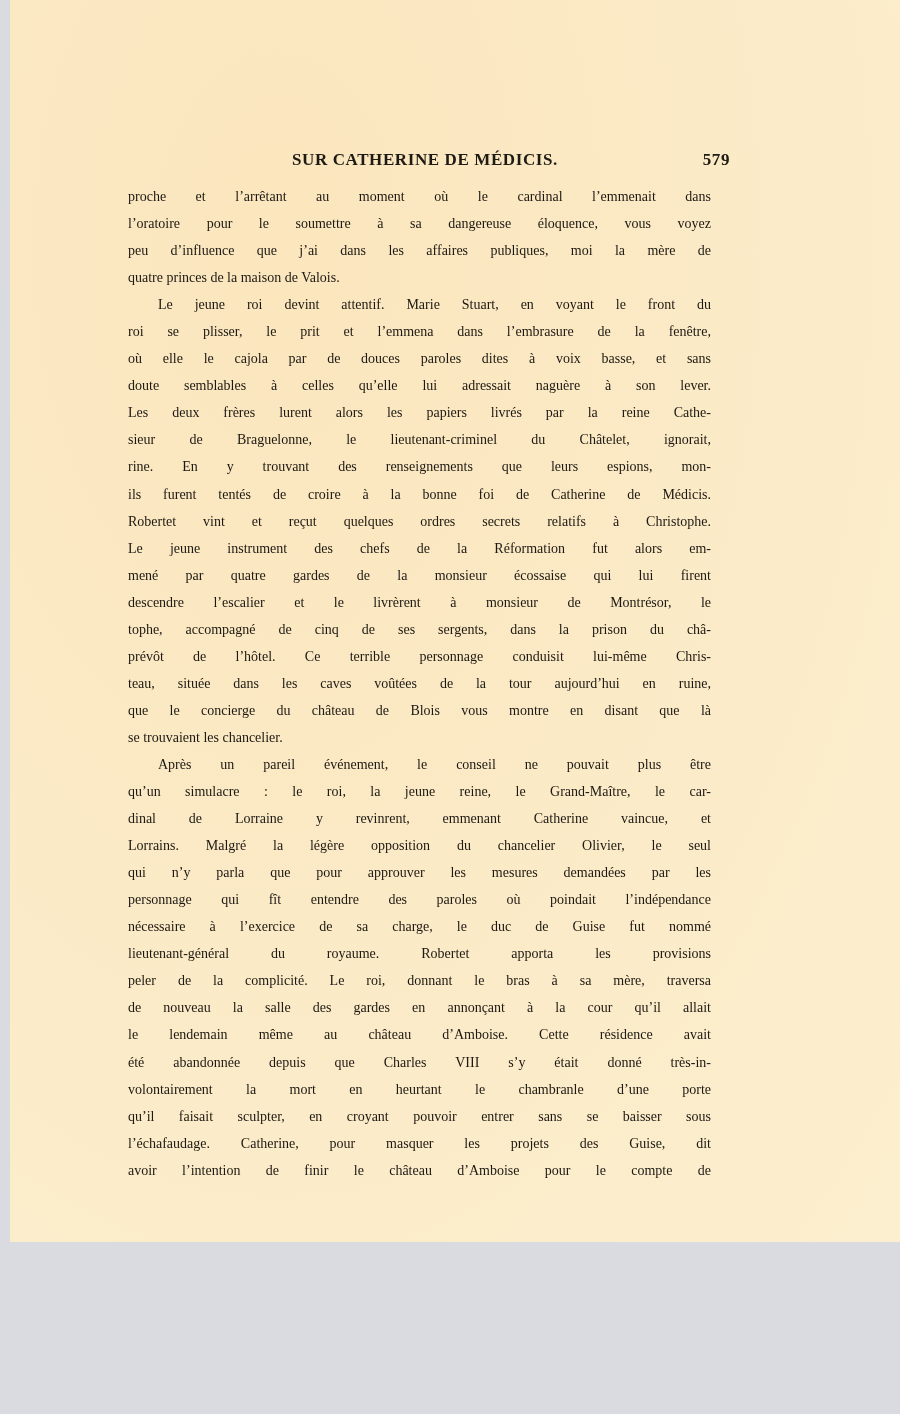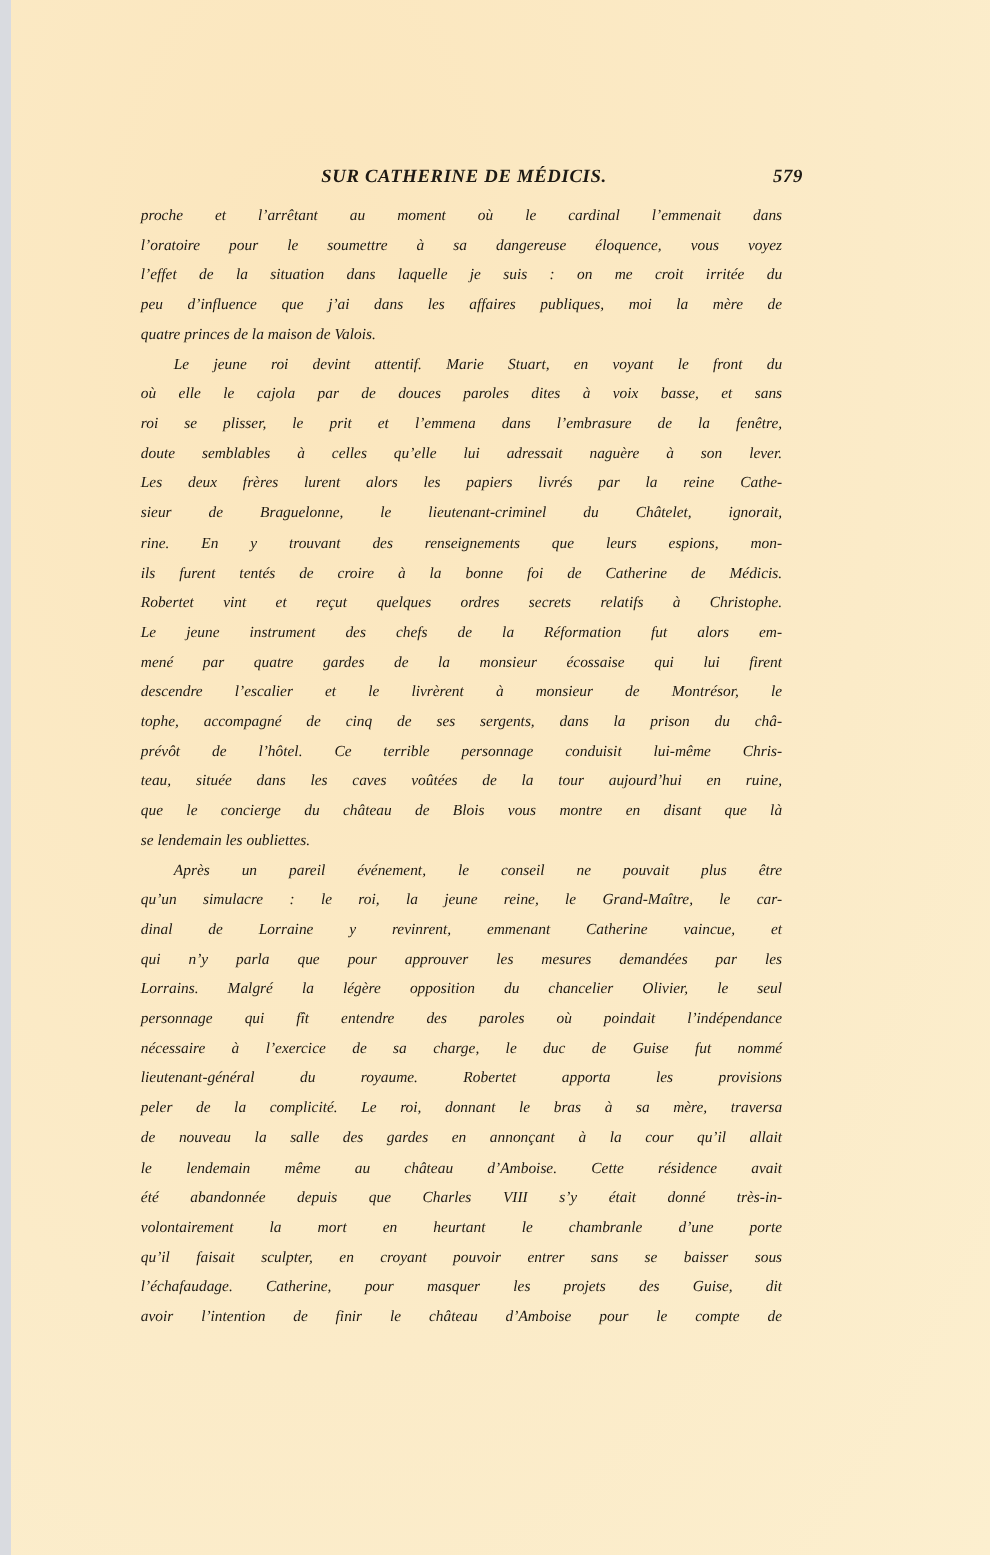--- a/index.html
+++ b/index.html
@@ -2,24 +2,23 @@
 <html><head>
 <meta charset="utf-8">
 <style>
   html, body { margin: 0; padding: 0; }
   body {
     width: 900px; height: 1414px; overflow: hidden;
     background: #d9dbe0;
     position: relative;
   }
   .page {
-    position: absolute; left: 10px; top: 0; width: 890px; height: 1414px;
+    position: absolute; left: 10px; top: 0; width: 890px; height: 1242px;
     background: #fbe9c4;
     background-image: radial-gradient(ellipse at 30% 20%, #fbe6bd 0%, #fbebc8 60%, #fcefcf 100%);
-    font-style: italic;
   }
   .header {
     position: absolute; left: 120px; top: 150px; width: 600px; height: 24px;
     font-family: "Liberation Serif", serif; font-size: 17px; color: #1e1a14;
     letter-spacing: 0.6px;
   }
   .header .running-title { position: absolute; left: 162px; top: 0; font-weight: bold; }
   .header .page-number { position: absolute; right: 0; top: 0; font-weight: bold; }
   .body-text {
     position: absolute; left: 118px; top: 183px; width: 583px;
@@ -35,49 +34,48 @@
 
 <div class="page">
   <div class="header">
     <span class="running-title">SUR CATHERINE DE MÉDICIS.</span>
     <span class="page-number">579</span>
   </div>
   <div class="body-text" id="body-text">
       <div>
         <span class="line">proche et l’arrêtant au moment où le cardinal l’emmenait dans</span>
         <span class="line">l’oratoire pour le soumettre à sa dangereuse éloquence, vous voyez</span>
-        <span class="line">l’effet de la situation dans laquelle je suis : on me croit irritée du</span>
         <span class="line">peu d’influence que j’ai dans les affaires publiques, moi la mère de</span>
         <span class="line last">quatre princes de la maison de Valois.</span>
       </div>
       <div>
         <span class="line indent">Le jeune roi devint attentif. Marie Stuart, en voyant le front du</span>
+        <span class="line">roi se plisser, le prit et l’emmena dans l’embrasure de la fenêtre,</span>
         <span class="line">où elle le cajola par de douces paroles dites à voix basse, et sans</span>
-        <span class="line">roi se plisser, le prit et l’emmena dans l’embrasure de la fenêtre,</span>
         <span class="line">doute semblables à celles qu’elle lui adressait naguère à son lever.</span>
         <span class="line">Les deux frères lurent alors les papiers livrés par la reine Cathe-</span>
         <span class="line">sieur de Braguelonne, le lieutenant-criminel du Châtelet, ignorait,</span>
         <span class="line">rine. En y trouvant des renseignements que leurs espions, mon-</span>
         <span class="line">ils furent tentés de croire à la bonne foi de Catherine de Médicis.</span>
         <span class="line">Robertet vint et reçut quelques ordres secrets relatifs à Christophe.</span>
         <span class="line">Le jeune instrument des chefs de la Réformation fut alors em-</span>
         <span class="line">mené par quatre gardes de la monsieur écossaise qui lui firent</span>
         <span class="line">descendre l’escalier et le livrèrent à monsieur de Montrésor, le</span>
         <span class="line">tophe, accompagné de cinq de ses sergents, dans la prison du châ-</span>
         <span class="line">prévôt de l’hôtel. Ce terrible personnage conduisit lui-même Chris-</span>
         <span class="line">teau, située dans les caves voûtées de la tour aujourd’hui en ruine,</span>
         <span class="line">que le concierge du château de Blois vous montre en disant que là</span>
-        <span class="line last">se lendemain les oubliettes.</span>
+        <span class="line last">se trouvaient les chancelier.</span>
       </div>
       <div>
         <span class="line indent">Après un pareil événement, le conseil ne pouvait plus être</span>
         <span class="line">qu’un simulacre : le roi, la jeune reine, le Grand-Maître, le car-</span>
         <span class="line">dinal de Lorraine y revinrent, emmenant Catherine vaincue, et</span>
+        <span class="line">Lorrains. Malgré la légère opposition du chancelier Olivier, le seul</span>
         <span class="line">qui n’y parla que pour approuver les mesures demandées par les</span>
-        <span class="line">Lorrains. Malgré la légère opposition du chancelier Olivier, le seul</span>
         <span class="line">personnage qui fît entendre des paroles où poindait l’indépendance</span>
         <span class="line">nécessaire à l’exercice de sa charge, le duc de Guise fut nommé</span>
         <span class="line">lieutenant-général du royaume. Robertet apporta les provisions</span>
         <span class="line">peler de la complicité. Le roi, donnant le bras à sa mère, traversa</span>
         <span class="line">de nouveau la salle des gardes en annonçant à la cour qu’il allait</span>
         <span class="line">le lendemain même au château d’Amboise. Cette résidence avait</span>
         <span class="line">été abandonnée depuis que Charles VIII s’y était donné très-in-</span>
         <span class="line">volontairement la mort en heurtant le chambranle d’une porte</span>
         <span class="line">qu’il faisait sculpter, en croyant pouvoir entrer sans se baisser sous</span>
         <span class="line">l’échafaudage. Catherine, pour masquer les projets des Guise, dit</span>

